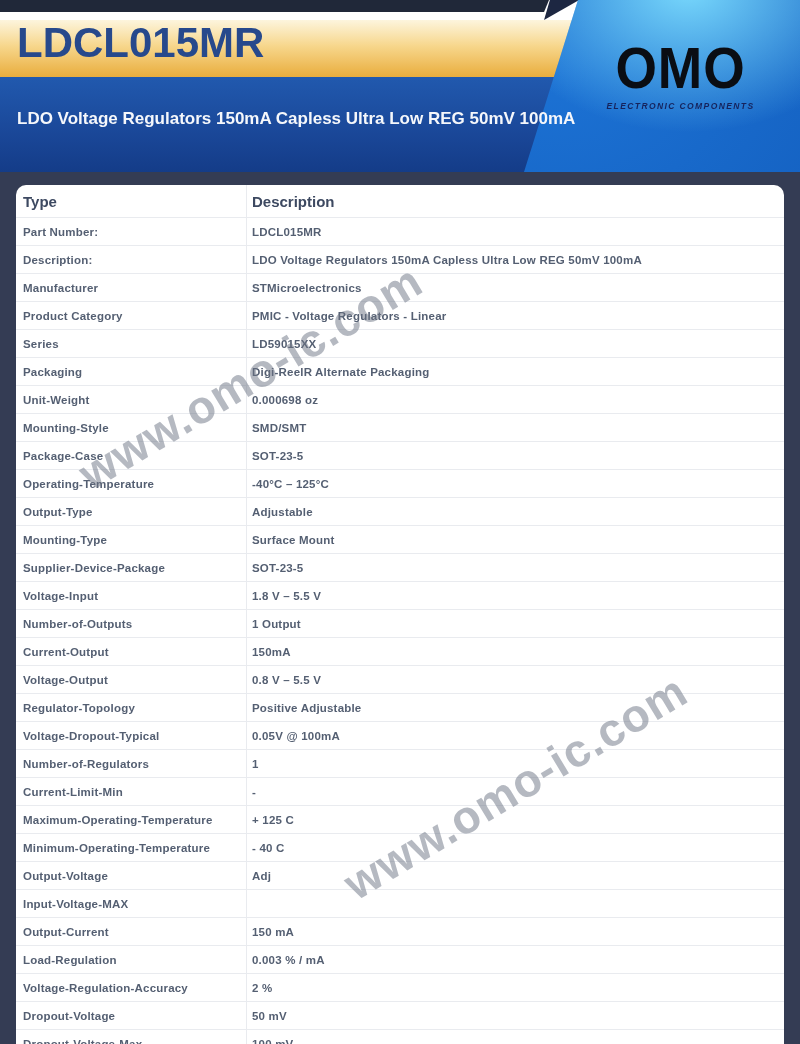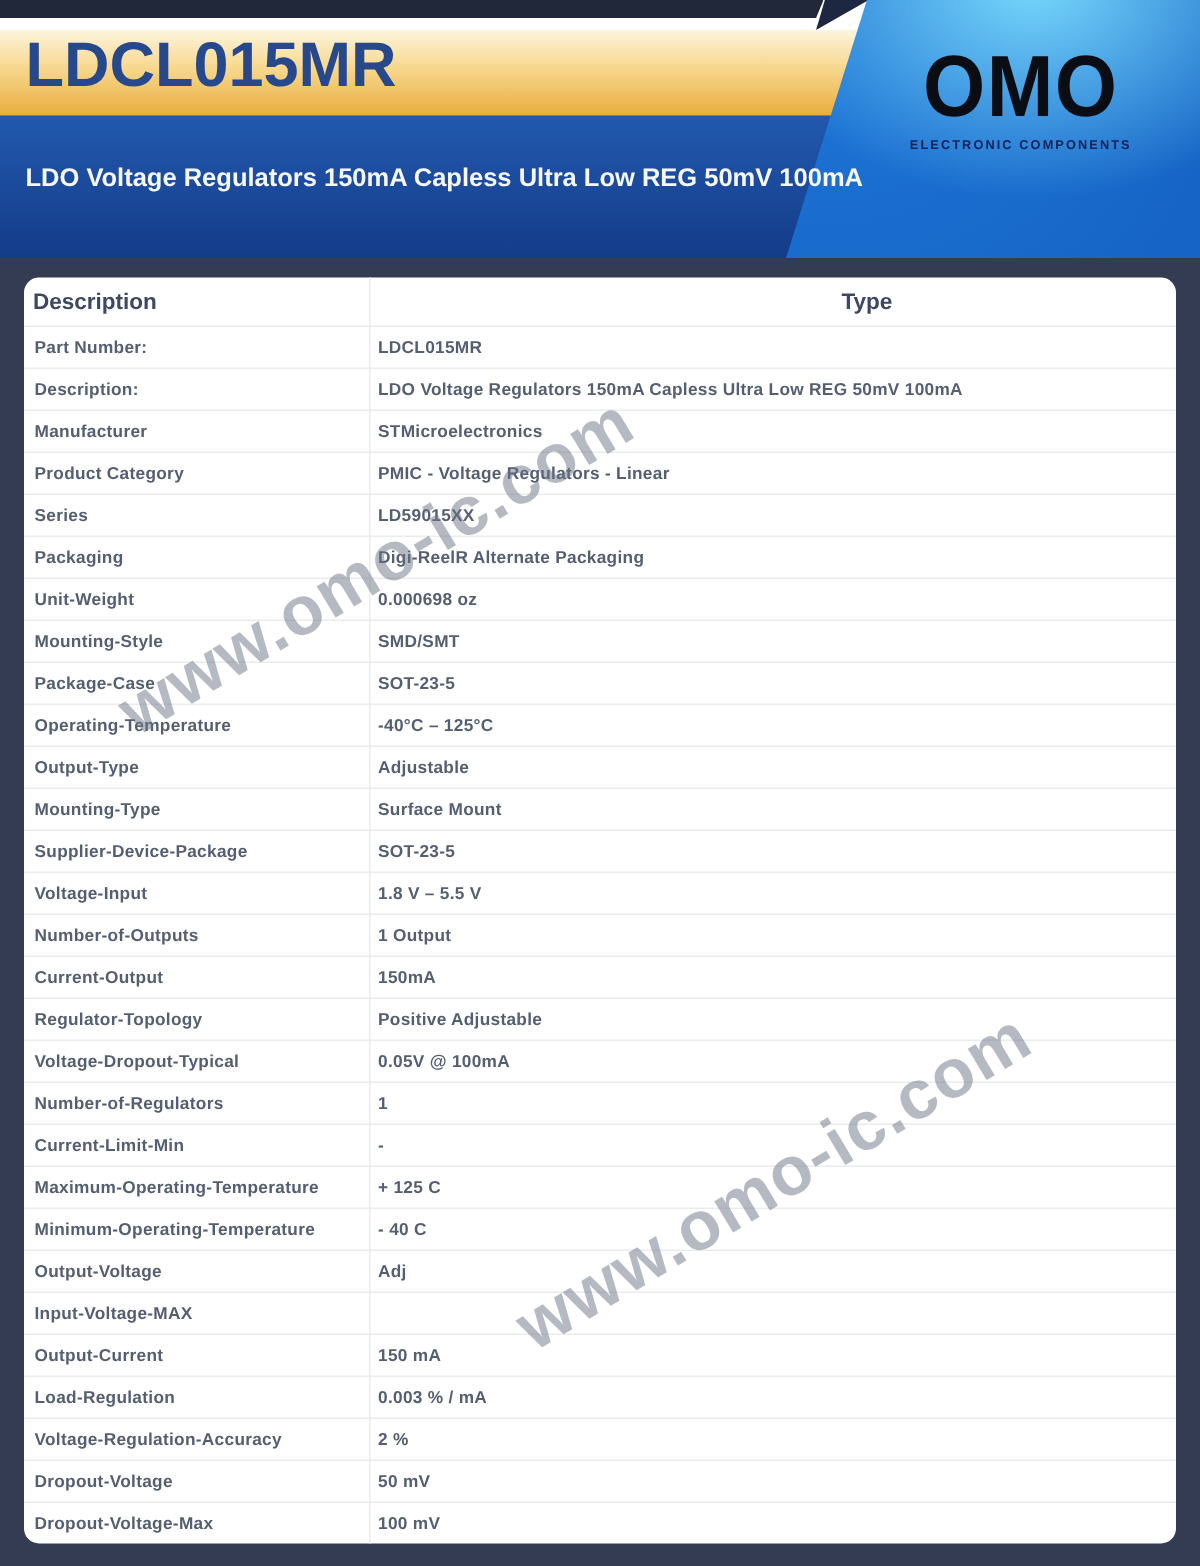--- a/index.html
+++ b/index.html
@@ -32,28 +32,28 @@
     background:#1d2742;
     clip-path:polygon(22% 0,87% 0,9% 100%);
   }
   .right-panel {
     position:absolute; inset:0;
     clip-path:polygon(578px 0,100% 0,100% 100%,524px 100%);
     background:
       radial-gradient(ellipse 320px 230px at 86% -6%, rgba(125,222,255,0.95) 0%, rgba(125,222,255,0) 62%),
       radial-gradient(ellipse 700px 520px at 70% 40%, #1c72d4 0%, #0f55b4 80%, #0c4aa6 100%);
   }
-  .logo { position:absolute; left:598px; top:29px; width:165px; text-align:center; }
+  .logo { position:absolute; left:598px; top:39px; width:165px; text-align:center; }
   .logo-text {
     font-size:58px; font-weight:700; color:#0a0d13; line-height:1;
     letter-spacing:1px; transform:scaleX(0.92); transform-origin:center;
   }
   .logo-tagline {
     margin-top:4px; font-size:8.5px; font-weight:700;
-    letter-spacing:1.4px; color:#16235c; white-space:nowrap;
+    letter-spacing:1.4px; color:#16235c; white-space:nowrap;font-style:italic;
   }
   .title {
     position:absolute; left:17px; top:22px; margin:0;
     font-size:42px; font-weight:700; color:#27498c; line-height:1;
   }
   .subtitle {
     position:absolute; left:17px; top:109px;
     font-size:17px; font-weight:700; color:#f5f7fb;
   }
 
@@ -105,22 +105,22 @@
     <div class="logo-tagline">ELECTRONIC COMPONENTS</div>
   </div>
   <h1 class="title">LDCL015MR</h1>
   <div class="subtitle">LDO Voltage Regulators 150mA Capless Ultra Low REG 50mV 100mA</div>
 </header>
 
 <main>
   <section class="card">
     <div class="vdivider"></div>
     <div class="thead">
+      <div class="cell type th">Type</div>
       <div class="cell desc th">Description</div>
-      <div class="cell type th">Type</div>
     </div>
     <div id="rows">
   <div class="row">
     <div class="cell type">Part Number:</div>
     <div class="cell desc">LDCL015MR</div>
   </div>
 
   <div class="row">
     <div class="cell type">Description:</div>
     <div class="cell desc">LDO Voltage Regulators 150mA Capless Ultra Low REG 50mV 100mA</div>
@@ -189,20 +189,24 @@
   <div class="row">
     <div class="cell type">Number-of-Outputs</div>
     <div class="cell desc">1 Output</div>
   </div>
 
   <div class="row">
     <div class="cell type">Current-Output</div>
     <div class="cell desc">150mA</div>
   </div>
 
+  <div class="row">
+    <div class="cell type">Voltage-Output</div>
+    <div class="cell desc">0.8 V – 5.5 V</div>
+  </div>
 
   <div class="row">
     <div class="cell type">Regulator-Topology</div>
     <div class="cell desc">Positive Adjustable</div>
   </div>
 
   <div class="row">
     <div class="cell type">Voltage-Dropout-Typical</div>
     <div class="cell desc">0.05V @ 100mA</div>
   </div>

